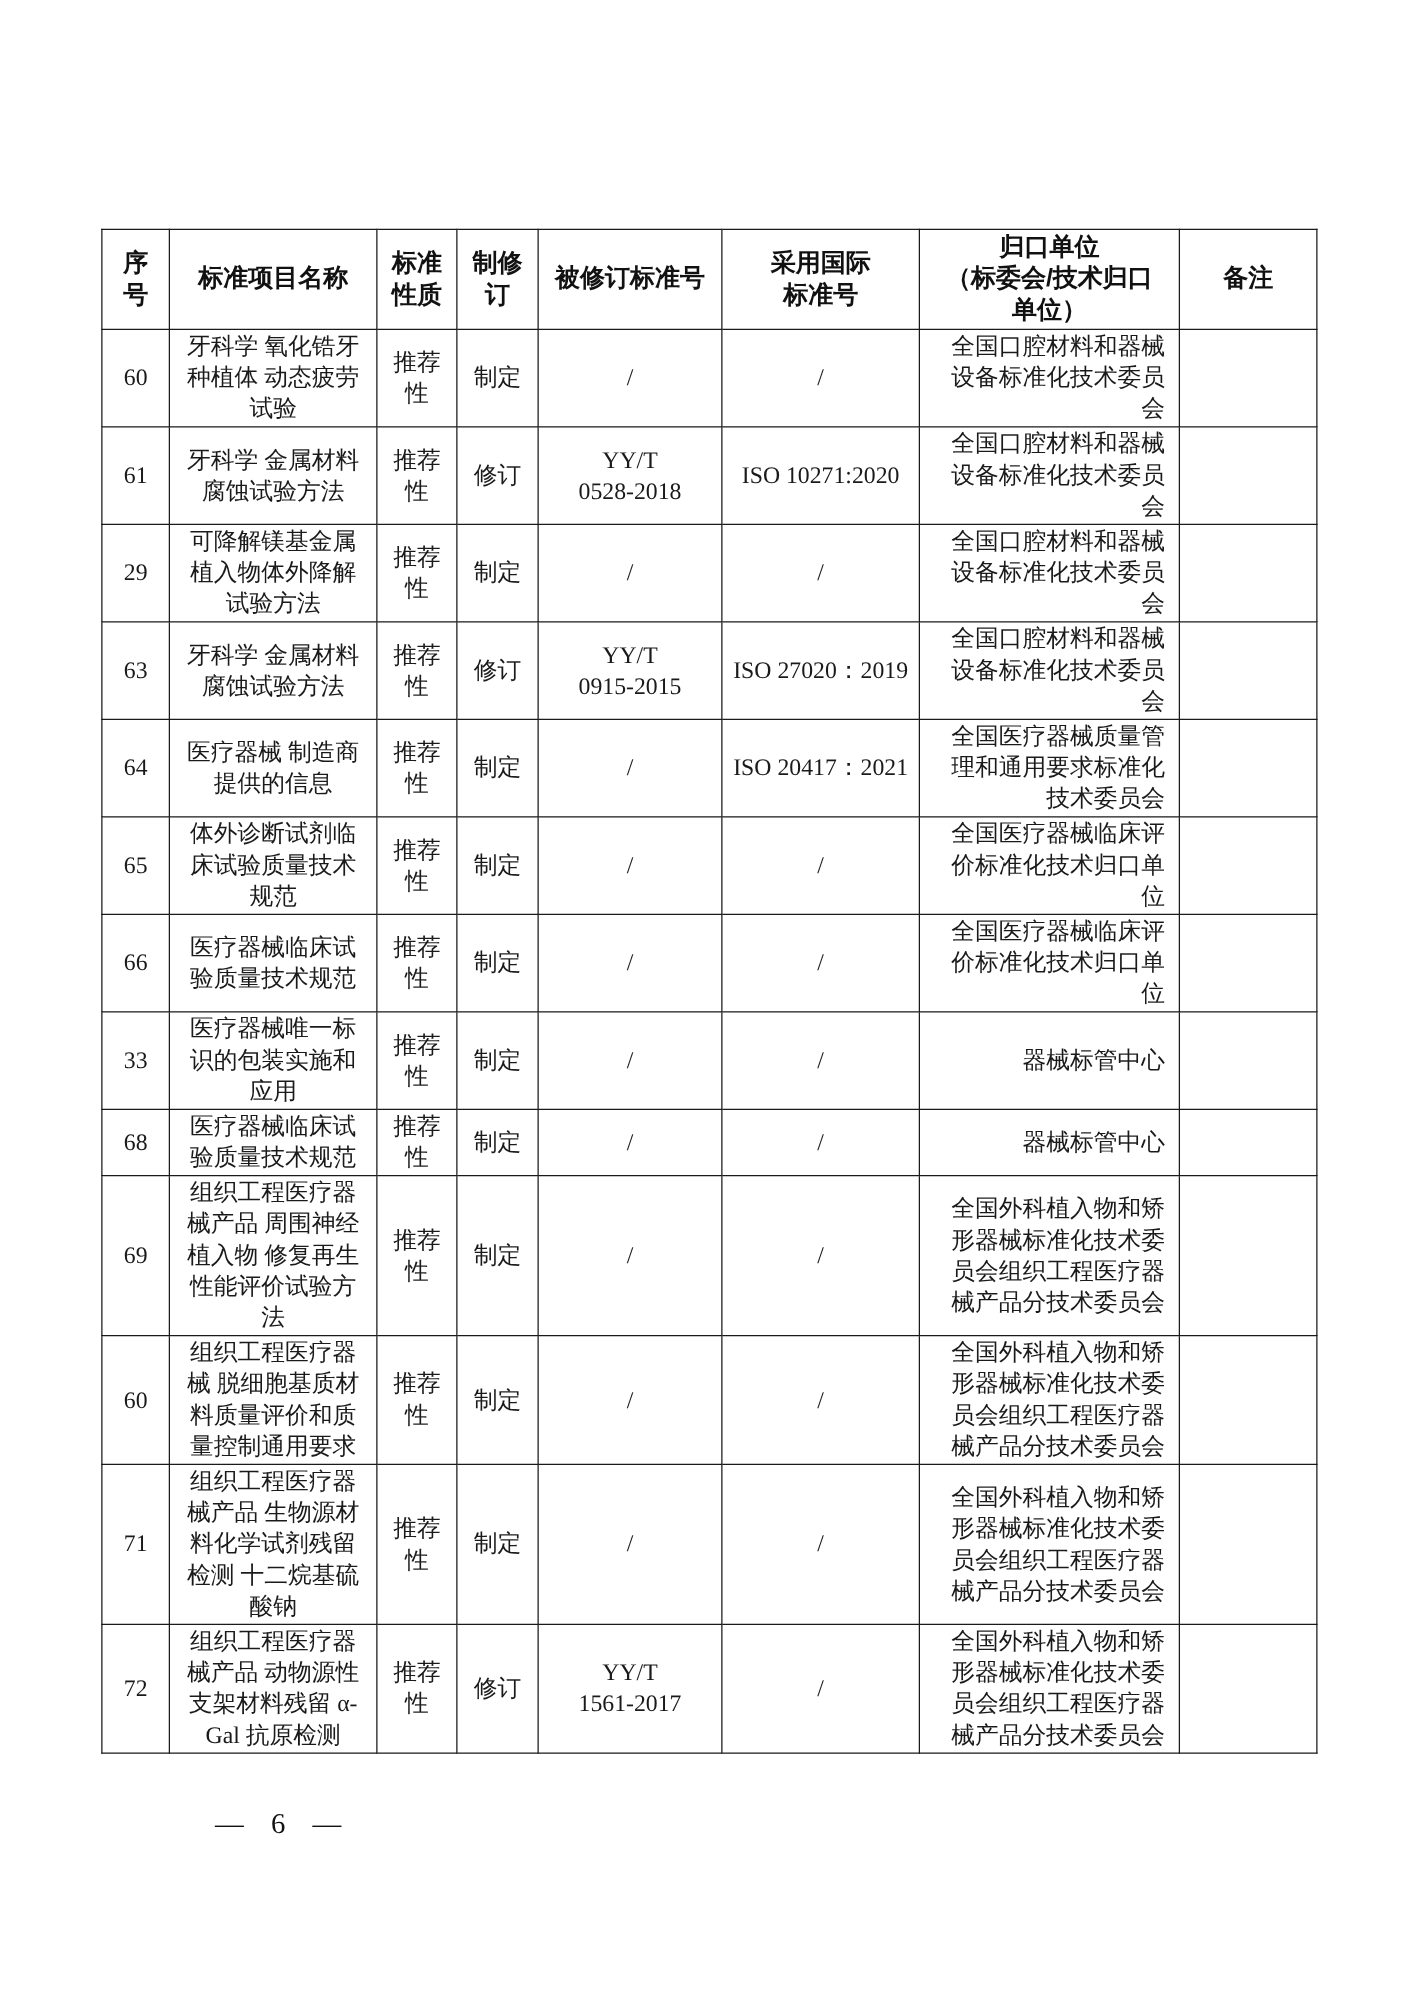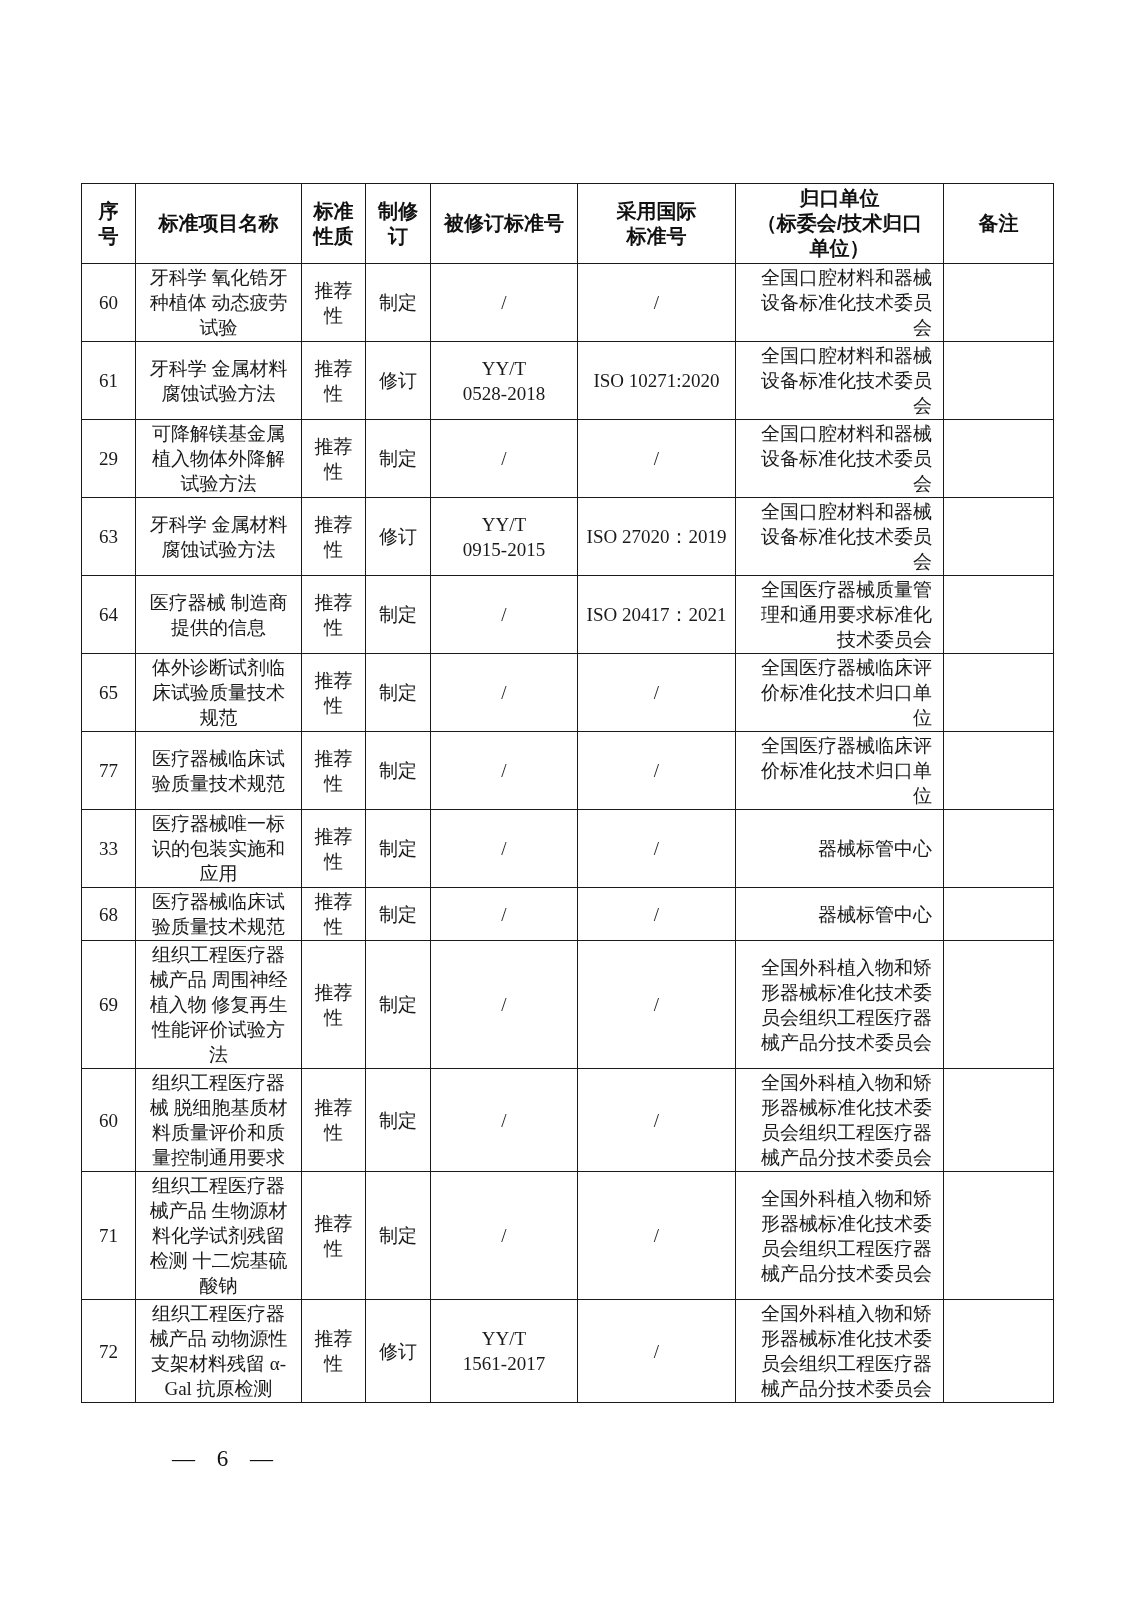--- a/index.html
+++ b/index.html
@@ -147,21 +147,21 @@
           <td class="c-no">65</td>
           <td class="c-name">体外诊断试剂临床试验质量技术规范</td>
           <td class="c-nature">推荐性</td>
           <td class="c-revise">制定</td>
           <td class="c-revised">/</td>
           <td class="c-intl">/</td>
           <td class="c-unit">全国医疗器械临床评价标准化技术归口单位</td>
           <td class="c-remark"></td>
         </tr>
         <tr>
-          <td class="c-no">77</td>
+          <td class="c-no">66</td>
           <td class="c-name">医疗器械临床试验质量技术规范</td>
           <td class="c-nature">推荐性</td>
           <td class="c-revise">制定</td>
           <td class="c-revised">/</td>
           <td class="c-intl">/</td>
           <td class="c-unit">全国医疗器械临床评价标准化技术归口单位</td>
           <td class="c-remark"></td>
         </tr>
         <tr>
           <td class="c-no">33</td>

